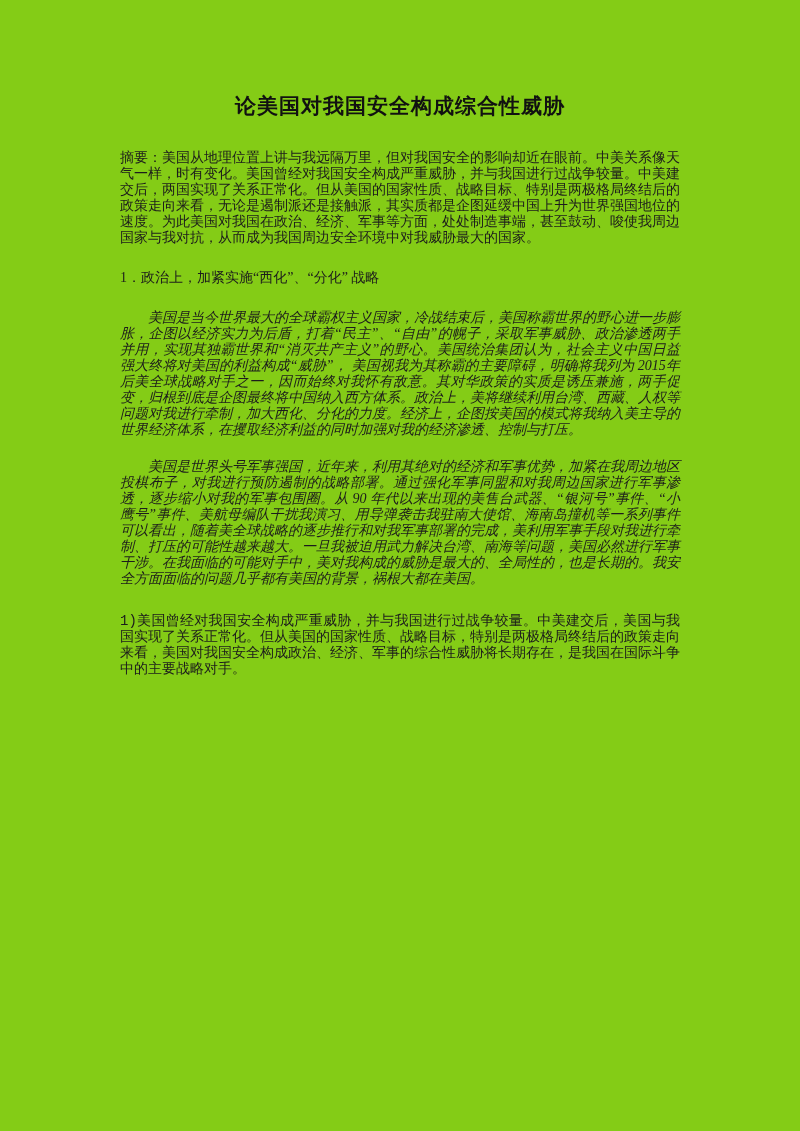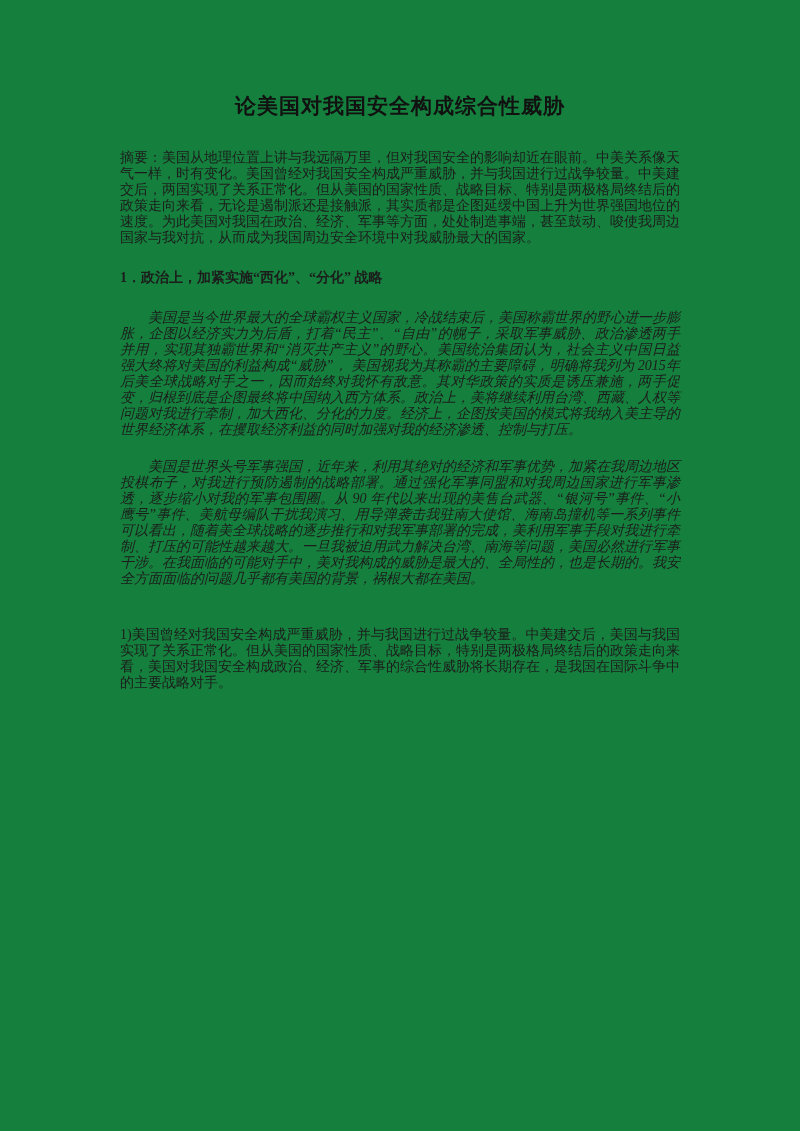--- a/index.html
+++ b/index.html
@@ -5,21 +5,21 @@
   html, body {
     margin: 0;
     padding: 0;
     background: #ffffff;
   }
   .page {
     position: relative;
     width: 800px;
     height: 1131px;
     margin: 0 auto;
-    background: #15803d;
+    background: #84cc16;
     box-sizing: border-box;
     padding: 92px 120px 40px 120px;
     font-family: "Liberation Serif", "DejaVu Serif", serif;
     color: #1c1c1c;
     overflow: hidden;
   }
   .doc-title {
     margin: 0 0 30px 0;
     text-align: center;
     font-size: 21px;
@@ -34,27 +34,27 @@
     margin: 0 0 21px 0;
     word-break: break-all;
   }
   .indent-first {
     text-indent: 2em;
     font-style: italic;
   }
   .heading {
     margin-top: 24px;
     margin-bottom: 24px;
-    font-weight: bold;
   }
   .heading.indented {
     text-indent: 2em;
   }
   .gap-before {
-    margin-top: 40px;
+    margin-top: 26px;
+    font-family: Liberation Mono, monospace;
   }
 </style>
 </head>
 <body>
 
 <div class="page">
 
   <h1 class="doc-title">论美国对我国安全构成综合性威胁</h1>
 
   <p class="block">摘要：美国从地理位置上讲与我远隔万里，但对我国安全的影响却近在眼前。中美关系像天气一样，时有变化。美国曾经对我国安全构成严重威胁，并与我国进行过战争较量。中美建交后，两国实现了关系正常化。但从美国的国家性质、战略目标、特别是两极格局终结后的政策走向来看，无论是遏制派还是接触派，其实质都是企图延缓中国上升为世界强国地位的速度。为此美国对我国在政治、经济、军事等方面，处处制造事端，甚至鼓动、唆使我周边国家与我对抗，从而成为我国周边安全环境中对我威胁最大的国家。</p>

